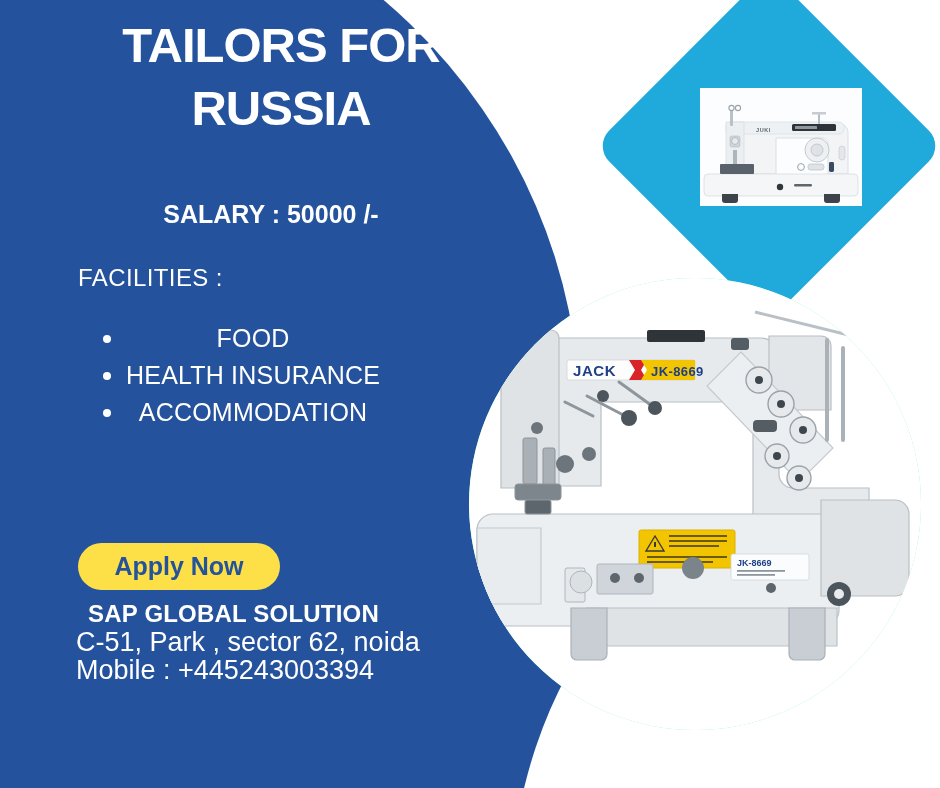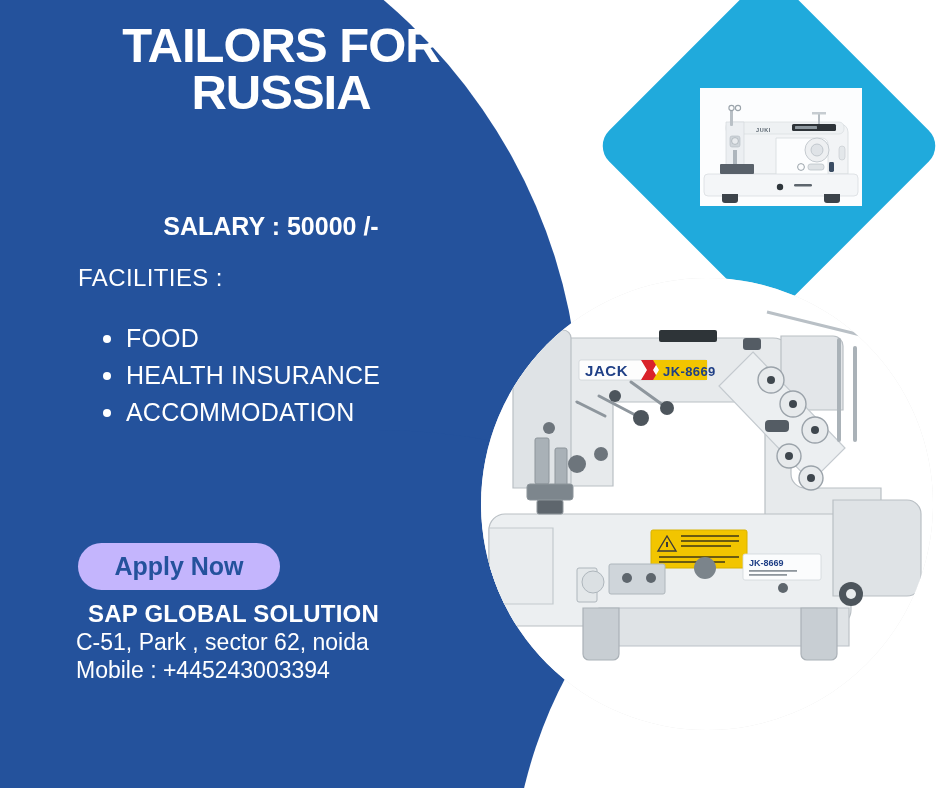--- a/index.html
+++ b/index.html
@@ -41,67 +41,68 @@
     transform:rotate(45deg);
     border-radius:22px;
   }
   .diamond-photo{
     position:absolute;left:700px;top:88px;width:162px;height:118px;
     background:#fbfcfd;overflow:hidden;
   }
 
   
   .circle{
-    position:absolute;left:481px;top:278px;width:452px;height:452px;
-    background:#e5e5e5;border-radius:50%;overflow:hidden;
+    position:absolute;left:469px;top:278px;width:452px;height:452px;
+    background:#86efac;border-radius:50%;overflow:hidden;
     box-shadow:0 0 0 0 rgba(0,0,0,0);
   }
 
   
   .title{
     position:absolute;left:26px;top:22px;width:510px;
     color:#ffffff;font-weight:bold;font-size:49px;line-height:0.96;
     letter-spacing:-1px;text-align:center;
   }
   .title .l1{display:block;}
-  .title .l2{display:block;margin-top:0;}
+  .title .l2{display:block;margin-top:16px;}
   .salary{
-    position:absolute;left:26px;top:212px;width:490px;text-align:center;
+    position:absolute;left:26px;top:200px;width:490px;text-align:center;
     color:#ffffff;font-weight:bold;font-size:25px;letter-spacing:0px;
   }
   .facilities-head{
     position:absolute;left:78px;top:264px;
     color:#ffffff;font-weight:normal;font-size:24px;letter-spacing:0.4px;
   }
   .facilities{
     position:absolute;left:96px;top:320px;margin:0;padding:0 0 0 30px;
     list-style:none;
+    text-align:center;
   }
   .facilities li{
     color:#ffffff;font-size:25px;line-height:37px;position:relative;
     letter-spacing:0.2px;white-space:nowrap;
   }
   .facilities li::before{
     content:"";position:absolute;left:-23px;top:15px;
     width:8px;height:8px;border-radius:50%;background:#ffffff;
   }
 
   .apply-btn{
     position:absolute;left:78px;top:543px;width:202px;height:47px;
-    background:#c4b5fd;border-radius:24px;border:none;
+    background:#fde047;border-radius:24px;border:none;
     color:#24529c;font-weight:bold;font-size:25px;
     display:flex;align-items:center;justify-content:center;
     cursor:pointer;padding:0;font-family:inherit;
   }
   .company{
     position:absolute;left:88px;top:600px;
     color:#ffffff;font-weight:bold;font-size:24px;letter-spacing:0.2px;
   }
   .contact{
-    position:absolute;left:76px;top:630px;color:#ffffff;font-size:23px;line-height:25px;
+    position:absolute;left:76px;top:630px;color:#ffffff;font-size:27px;line-height:25px;
   }
   .contact div{margin-bottom:3px;white-space:nowrap;}
 
   
   .mach-svg{display:block;width:100%;height:100%;}
 </style>
 </head>
 <body>
 
 <div id="poster">

